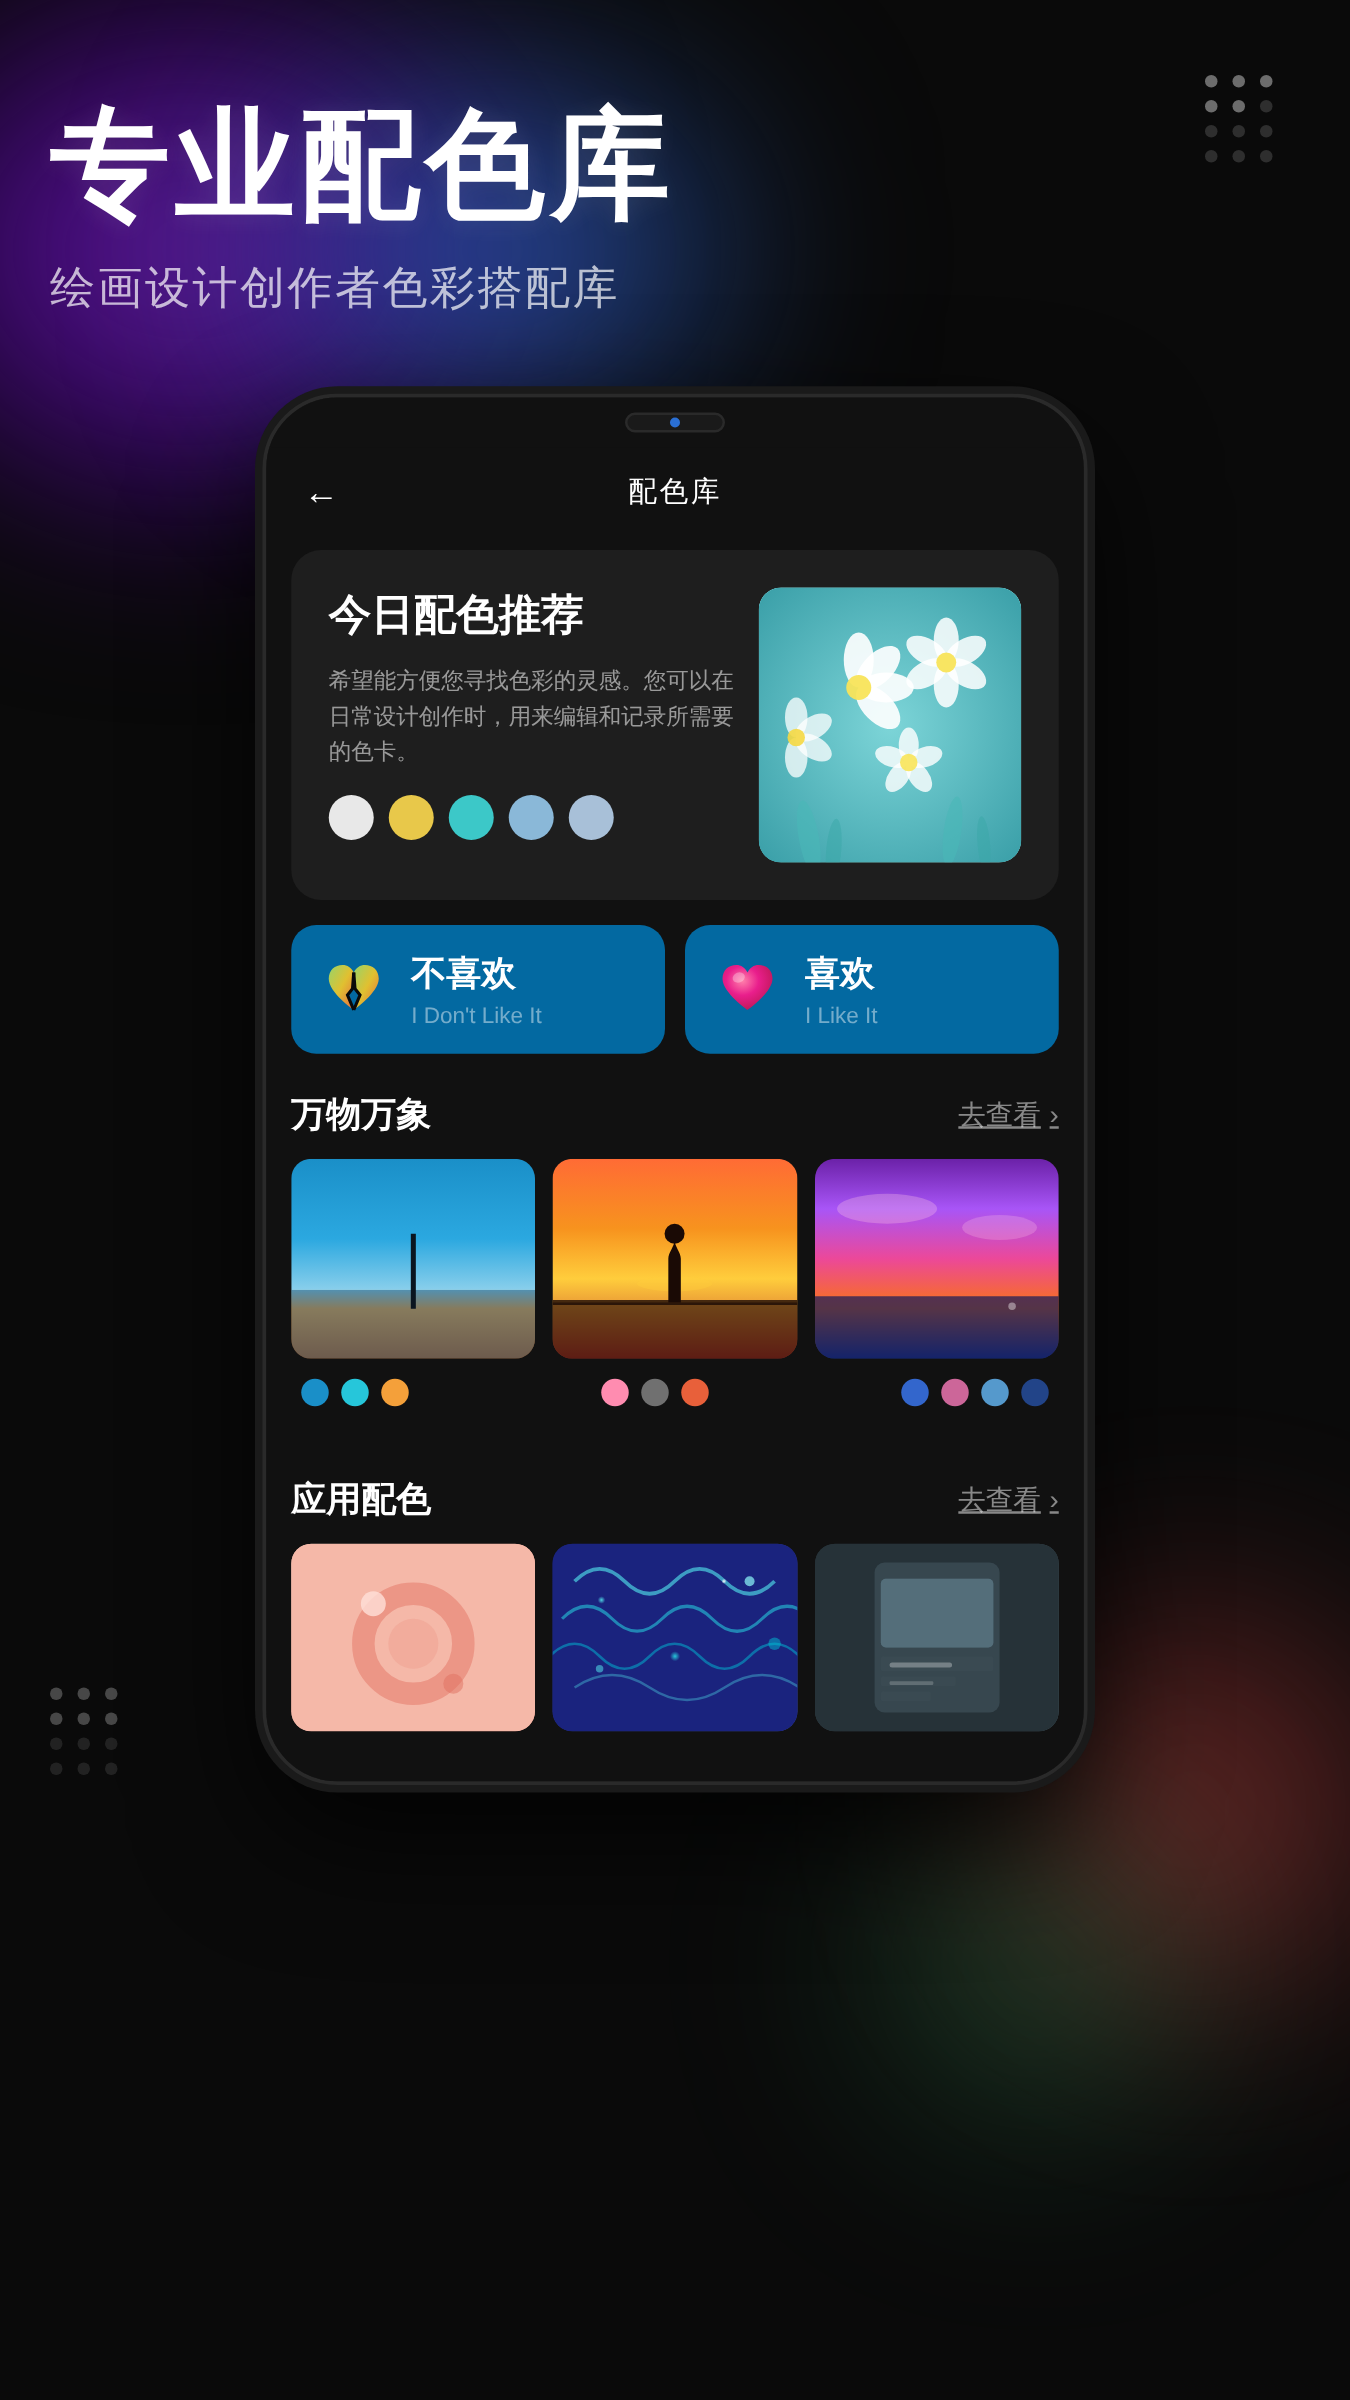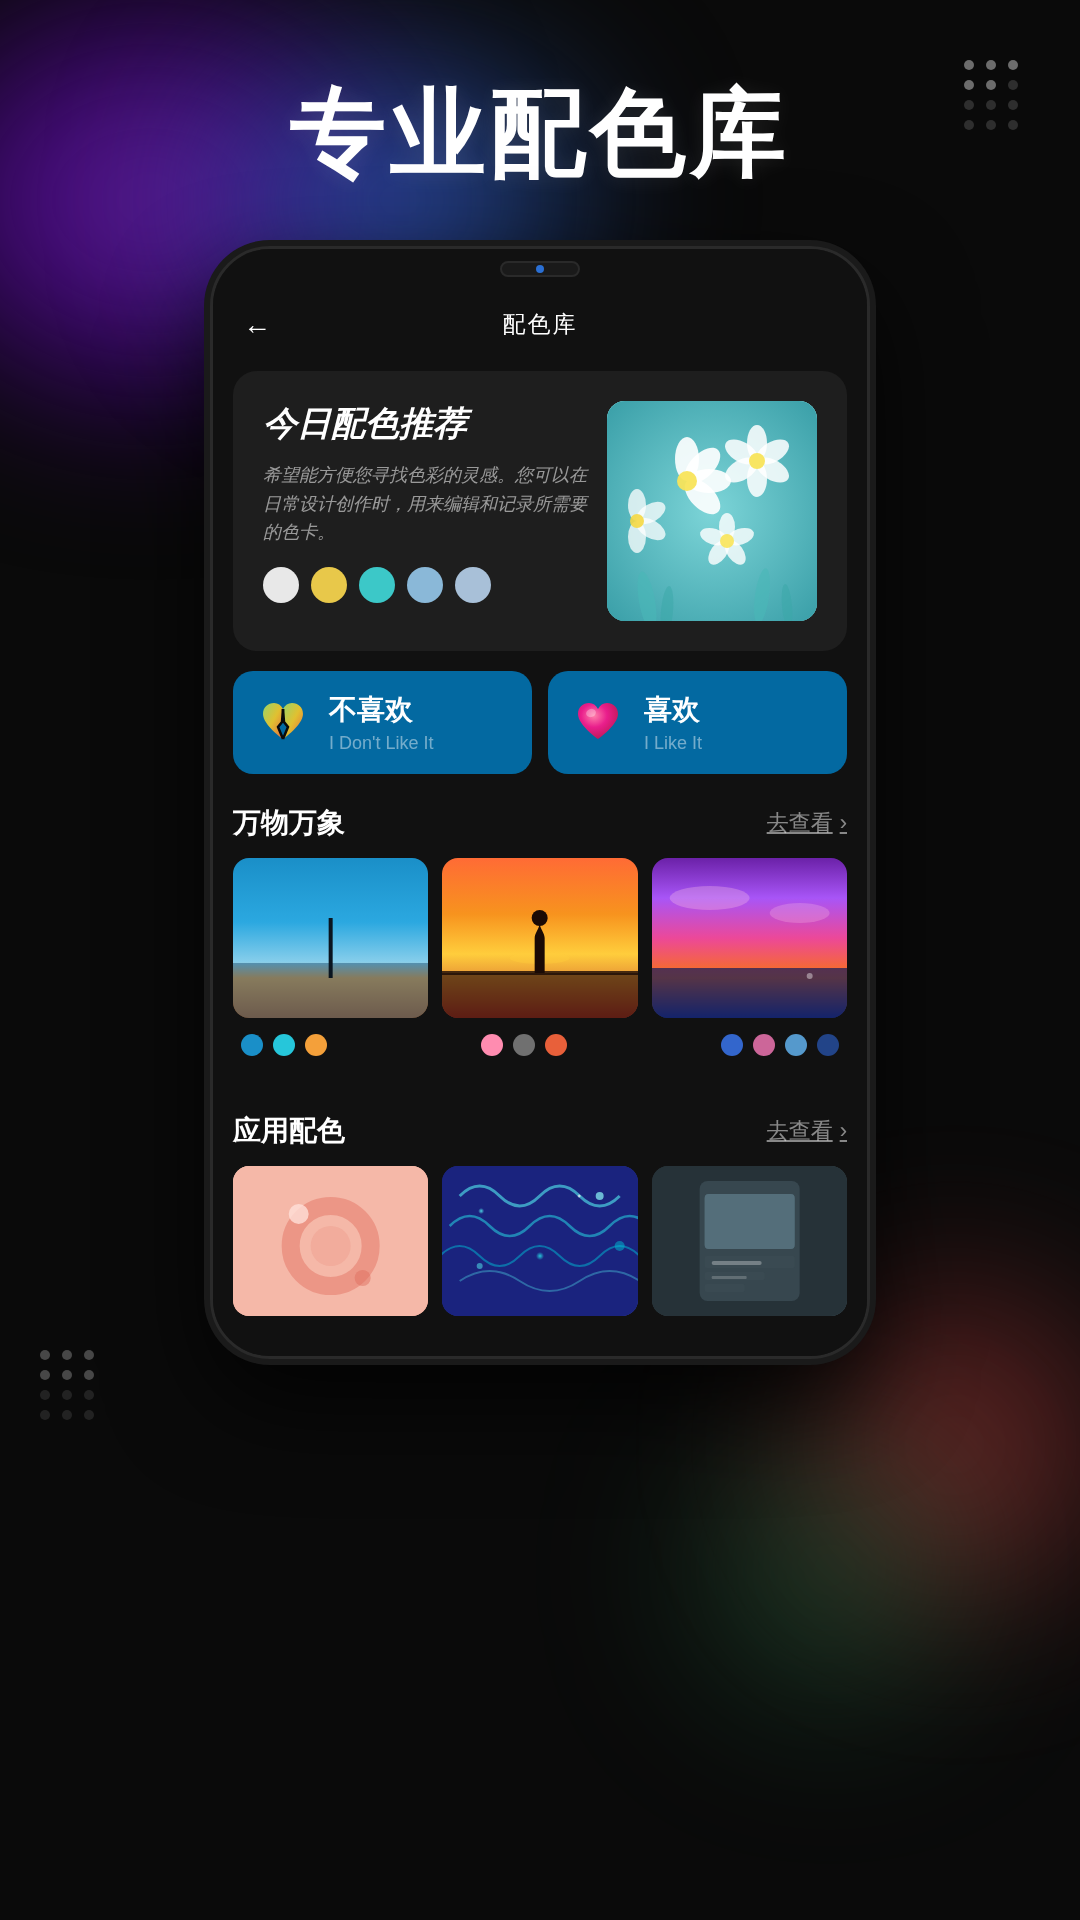--- a/index.html
+++ b/index.html
@@ -41,21 +41,20 @@
       width: 300px; height: 300px;
       background: radial-gradient(ellipse, #2a7a4a 0%, transparent 100%);
       bottom: 200px; right: 100px;
       opacity: 0.5;
     }
 
     
     .header-section {
       position: relative;
       z-index: 2;
-      text-align: center;
       padding: 80px 40px 40px;
     }
     .main-title {
       font-size: 96px;
       font-weight: 900;
       color: #ffffff;
       letter-spacing: 4px;
       line-height: 1.1;
       text-shadow: 0 2px 20px rgba(255,255,255,0.1);
     }
@@ -162,21 +161,20 @@
     .featured-card {
       margin: 10px 20px 20px;
       background: #1e1e1e;
       border-radius: 24px;
       padding: 30px;
       display: flex;
       gap: 20px;
       align-items: flex-start;
       position: relative;
       overflow: hidden;
-      font-style: italic;
     }
     .featured-text {
       flex: 1;
     }
     .featured-main-title {
       font-size: 34px;
       font-weight: 800;
       color: #ffffff;
       line-height: 1.3;
       margin-bottom: 16px;
@@ -401,20 +399,21 @@
   <span class="dim"></span>
     <span class="dim"></span>
     <span class="dim"></span>
   <span class="dim"></span>
     <span class="dim"></span>
     <span class="dim"></span>
 </div>
 
 <div class="header-section">
   <h1 class="main-title">专业配色库</h1>
+  <p class="sub-title">绘画设计创作者色彩搭配库</p>
 </div>
 
 <div class="bottom-dot-grid">
   <span></span>
     <span></span>
     <span></span>
   <span></span>
     <span></span>
     <span></span>
   <span class="dim"></span>

